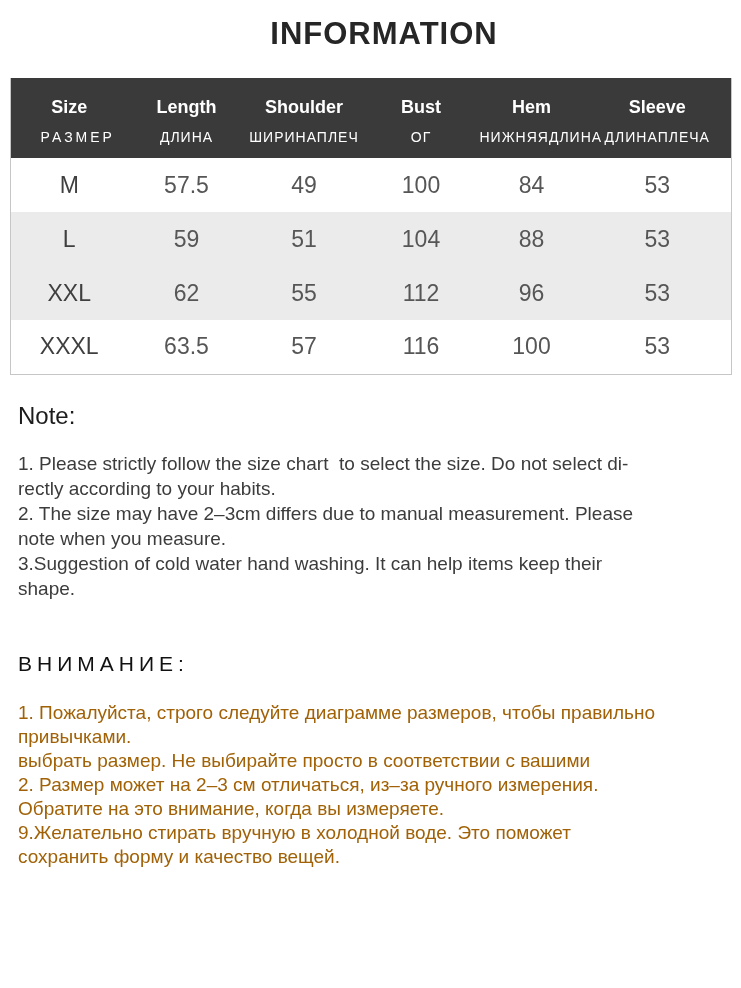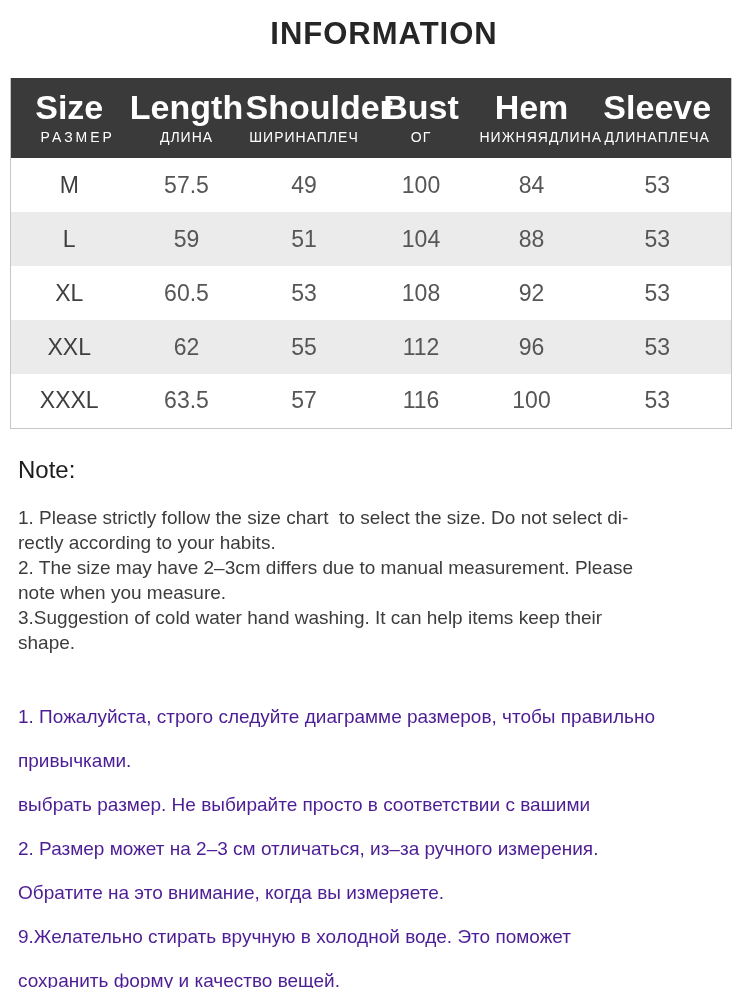--- a/index.html
+++ b/index.html
@@ -45,21 +45,21 @@
 
   thead th {
     background: #3a3a3a;
     color: #ffffff;
     padding: 13px 0 13px 0;
     text-align: center;
     vertical-align: middle;
     font-weight: 400;
   }
   .th-en {
-    font-size: 34px;
+    font-size: 18px;
     font-weight: 700;
     line-height: 32px;
     white-space: nowrap;
   }
   .th-ru {
     font-size: 14px;
     font-weight: 400;
     letter-spacing: 1px;
     margin-top: 6px;
     line-height: 16px;
@@ -99,23 +99,22 @@
     margin: 0 0 24px 0;
     font-size: 21px;
     line-height: 26px;
     font-weight: 400;
     letter-spacing: 5px;
     color: #111111;
   }
   .attention-line {
     font-size: 19px;
     line-height: 24px;
-    color: #4c1d95;
+    color: #a16207;
     white-space: pre-wrap;
-    margin-top: 20px;
   }
 </style>
 </head>
 <body>
 
 <div class="page">
 
   <h1 class="page-title">INFORMATION</h1>
 
   <table class="size-chart">
@@ -165,28 +164,20 @@
         <td>53</td>
       </tr>
       <tr class="shaded">
         <td class="size-cell">L</td>
         <td>59</td>
         <td>51</td>
         <td>104</td>
         <td>88</td>
         <td>53</td>
       </tr>
-      <tr>
-        <td class="size-cell">XL</td>
-        <td>60.5</td>
-        <td>53</td>
-        <td>108</td>
-        <td>92</td>
-        <td>53</td>
-      </tr>
       <tr class="shaded">
         <td class="size-cell">XXL</td>
         <td>62</td>
         <td>55</td>
         <td>112</td>
         <td>96</td>
         <td>53</td>
       </tr>
       <tr>
         <td class="size-cell">XXXL</td>
@@ -205,20 +196,21 @@
       <div class="note-line">1. Please strictly follow the size chart  to select the size. Do not select di-</div>
       <div class="note-line">rectly according to your habits.</div>
       <div class="note-line">2. The size may have 2–3cm differs due to manual measurement. Please</div>
       <div class="note-line">note when you measure.</div>
       <div class="note-line">3.Suggestion of cold water hand washing. It can help items keep their</div>
       <div class="note-line">shape.</div>
     </div>
   </section>
 
   <section class="attention-section">
+    <h2 class="attention-heading">ВНИМАНИЕ:</h2>
     <div>
       <div class="attention-line">1. Пожалуйста, строго следуйте диаграмме размеров, чтобы правильно</div>
       <div class="attention-line">привычками.</div>
       <div class="attention-line">выбрать размер. Не выбирайте просто в соответствии с вашими</div>
       <div class="attention-line">2. Размер может на 2–3 см отличаться, из–за ручного измерения.</div>
       <div class="attention-line">Обратите на это внимание, когда вы измеряете.</div>
       <div class="attention-line">9.Желательно стирать вручную в холодной воде. Это поможет</div>
       <div class="attention-line">сохранить форму и качество вещей.</div>
     </div>
   </section>

